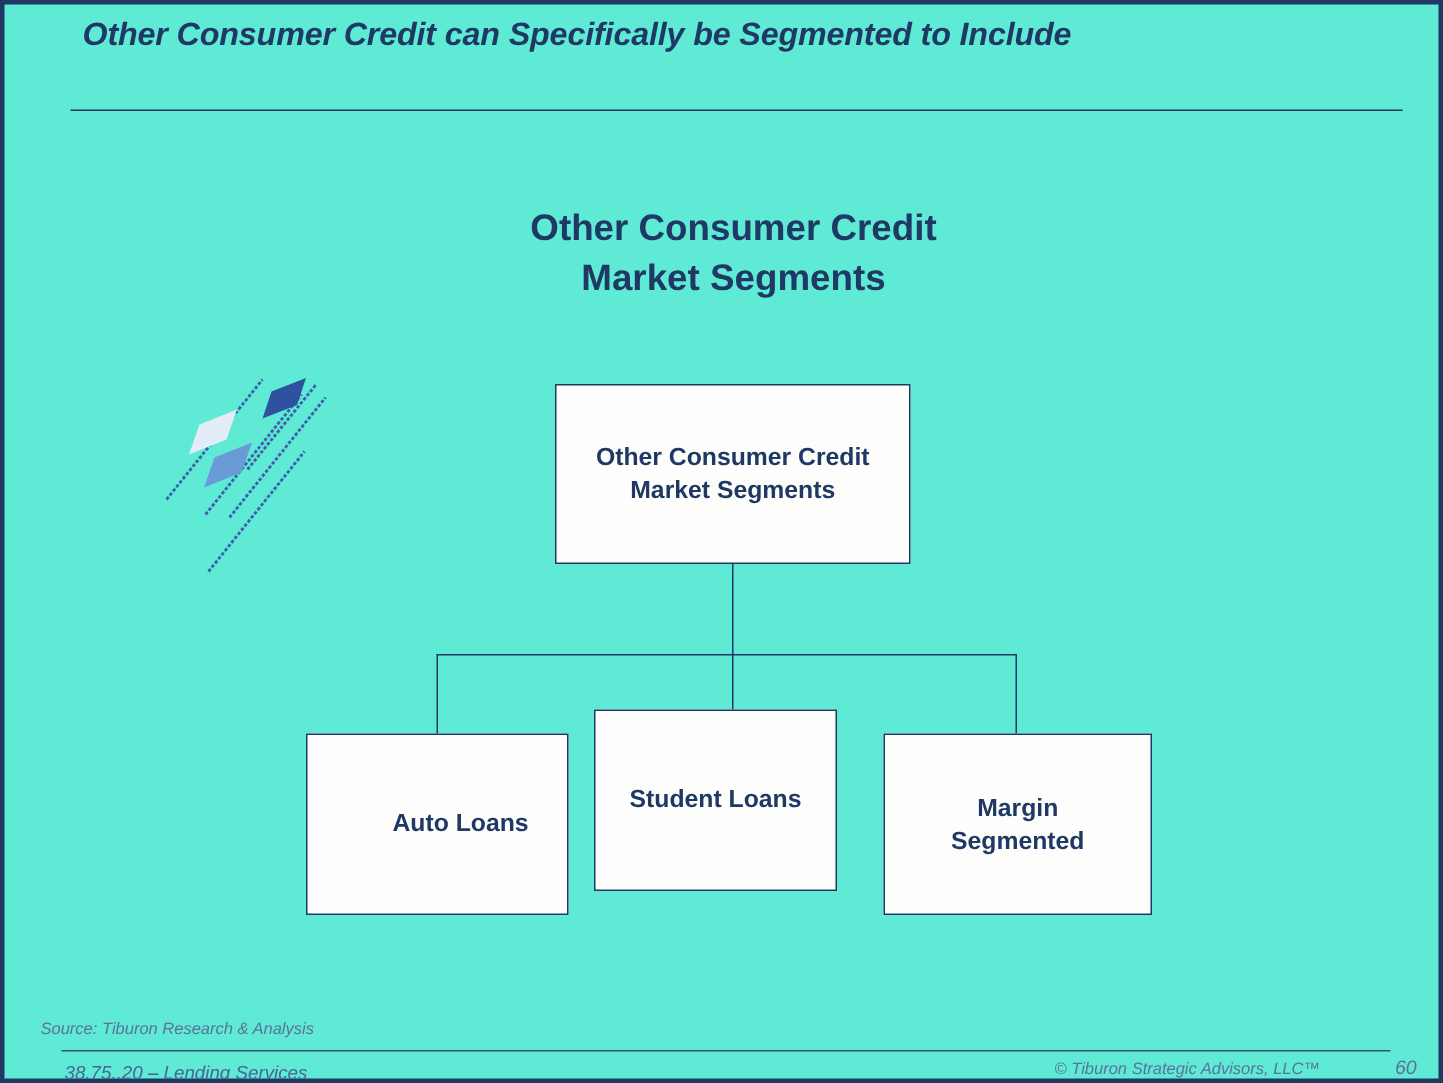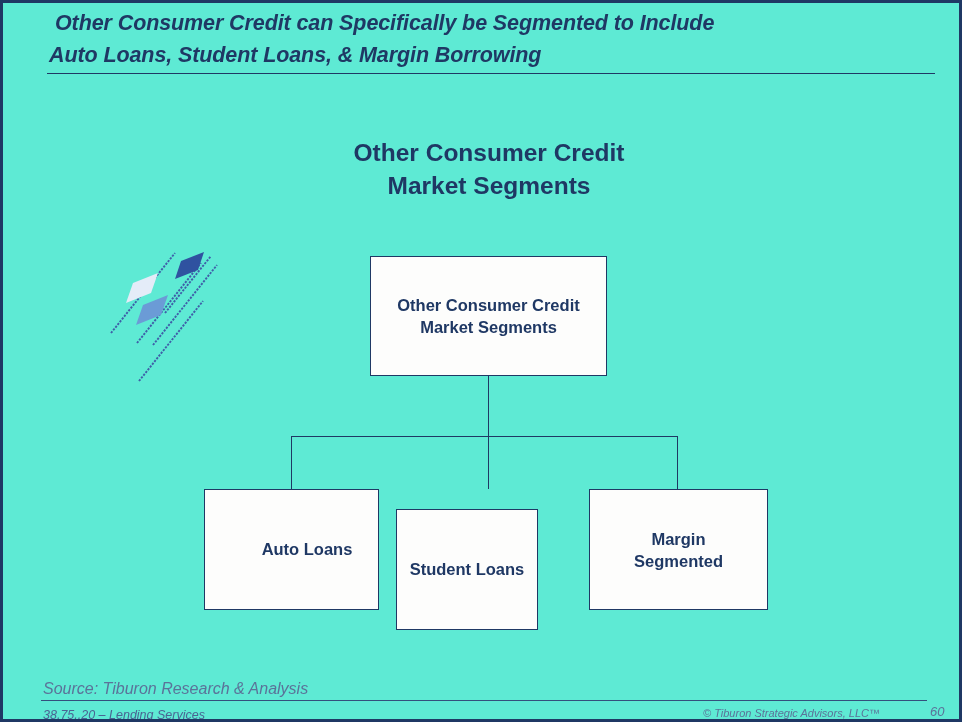--- a/index.html
+++ b/index.html
@@ -103,22 +103,22 @@
   #node-auto-loans {
     left: 201px;
     top: 486px;
     width: 175px;
     height: 121px;
     font-size: 16.5px;
     padding-left: 31px;
   }
   #node-student-loans {
     left: 393px;
-    top: 506px;
-    width: 142px;
+    top: 470px;
+    width: 162px;
     height: 121px;
     font-size: 16.5px;
   }
   #node-margin-borrowing {
     left: 586px;
     top: 486px;
     width: 179px;
     height: 121px;
     font-size: 16.5px;
     line-height: 22px;
@@ -131,23 +131,23 @@
   .conn-h { height: 1.4px; }
   #conn-root-down  { left: 485px; top: 373px; height: 61px; }
   #conn-bus        { left: 288px; top: 433px; width: 387px; }
   #conn-left-down  { left: 288px; top: 433px; height: 53px; }
   #conn-mid-down   { left: 485px; top: 433px; height: 53px; }
   #conn-right-down { left: 674px; top: 433px; height: 53px; }
 
   
   #source-note {
     position: absolute;
-    left: 40px;
+    left: 24px;
     top: 677px;
-    font-size: 16px;
+    font-size: 11px;
     font-style: italic;
     color: #5b7399;
     white-space: nowrap;
   }
   #source-divider {
     position: absolute;
     left: 38px;
     top: 697px;
     width: 886px;
     height: 1.2px;
@@ -182,21 +182,20 @@
     white-space: nowrap;
   }
 </style>
 </head>
 <body>
 
 <div id="slide">
 
   <div id="header">
     <div class="slide-title-line" id="title-line-1">Other Consumer Credit can Specifically be Segmented to Include</div>
-    <div class="slide-title-line" id="title-line-2"> Auto Loans, Student Loans, &amp; Margin Borrowing</div>
     <div id="title-underline"></div>
   </div>
 
   <div id="logo-graphic">
     <svg width="130" height="170" viewBox="0 0 130 170" xmlns="http://www.w3.org/2000/svg">
       <defs>
         <pattern id="dash" width="4" height="4" patternUnits="userSpaceOnUse">
           <rect width="4" height="4" fill="#3f5fa8"></rect>
         </pattern>
       </defs>

